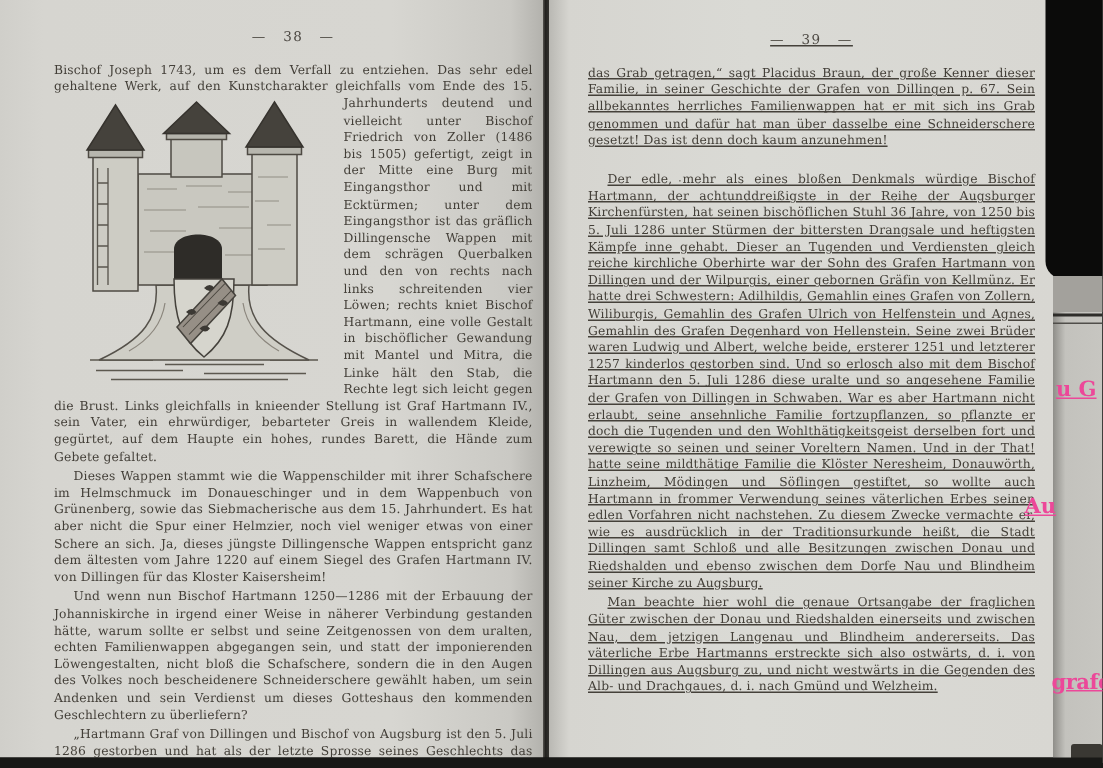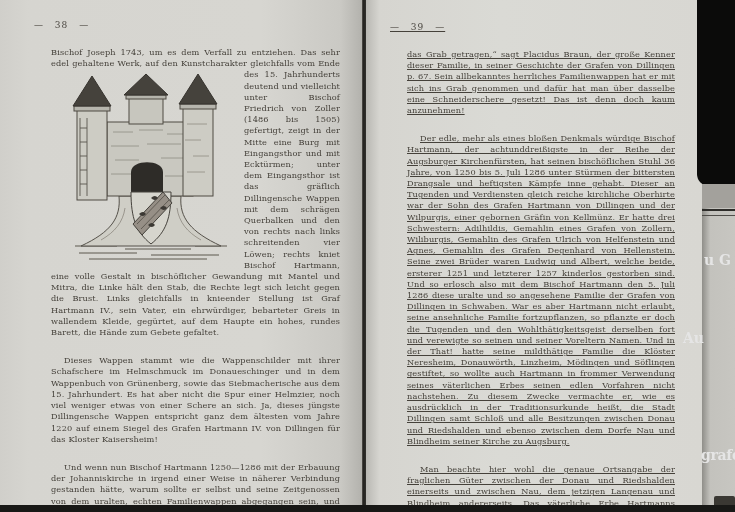--- a/index.html
+++ b/index.html
@@ -17,28 +17,28 @@
   }
   .page-right{
     left:366px;width:336px;
     background:linear-gradient(90deg,#b9b8b3 0%,#d6d5d0 4%,#dadad5 40%,#d8d7d2 100%);
   }
   .gutter{position:absolute;left:362px;top:0;width:4px;height:505px;
     background:linear-gradient(90deg,#55534e,#23221f 40%,#33322e);}
   .page-inner-l{position:absolute;left:34px;top:20px;width:323px;}
   .page-inner-r{position:absolute;left:24px;top:22px;width:302px;text-decoration:underline;}
   .pagenum{
-    text-align:left;font-size:9px;color:#4c4842;word-spacing:7px;
+    text-align:center;font-size:9px;color:#4c4842;word-spacing:7px;
     margin-bottom:11px;letter-spacing:1px;
   }
   .bodytext{
     font-size:8.2px;line-height:11.2px;text-align:justify;
     color:#433f38;letter-spacing:.12px;
   }
-  .bodytext p{margin:17px;}
+  .bodytext p{margin:2px;}
   .indent{text-indent:13px;}
   .para-gap{margin-top:1px;}
   
   .woodcut{
     float:left;width:168px;height:190px;
     margin:3px 9px 2px 16px;
   }
   
   .sect-head{
     position:relative;text-align:center;font-weight:bold;color:#332f29;
@@ -46,21 +46,21 @@
   }
   .hmark{position:absolute;left:62px;top:1px;font-size:8px;color:#6d6962;font-weight:normal;}
   
   .edge-strip{position:absolute;left:702px;top:0;width:33px;height:512px;
     background:linear-gradient(90deg,#8f8e89 0%,#c3c2bd 25%,#c7c6c1 100%);}
   .black-corner{position:absolute;left:697px;top:0;width:38px;height:186px;
     background:#0b0b0a;border-bottom-left-radius:12px;}
   .edge-band{position:absolute;left:702px;top:184px;width:33px;height:24px;background:#a3a19c;}
   .edge-rule{position:absolute;left:702px;top:209px;width:33px;height:4px;
     border-top:2px solid #2e2d2a;border-bottom:1px solid #504e4a;}
-  .edge-frag{position:absolute;color:#e5e5e5;font-weight:bold;line-height:1;}
+  .edge-frag{position:absolute;color:#ec4899;font-weight:bold;line-height:1;text-decoration:underline;}
   .frag-top{left:704px;top:253px;font-size:14px;}
   .frag-mid{left:683px;top:331px;font-size:14px;}
   .frag-bottom{left:701px;top:448px;font-size:14px;letter-spacing:-.3px;}
   .edge-smudge{position:absolute;left:714px;top:496px;width:21px;height:12px;
     background:#3a3833;border-radius:2px;}
   .bottom-edge{position:absolute;left:0;top:505px;width:735px;height:7px;background:#181816;}
 </style>
 </head>
 <body>
 

